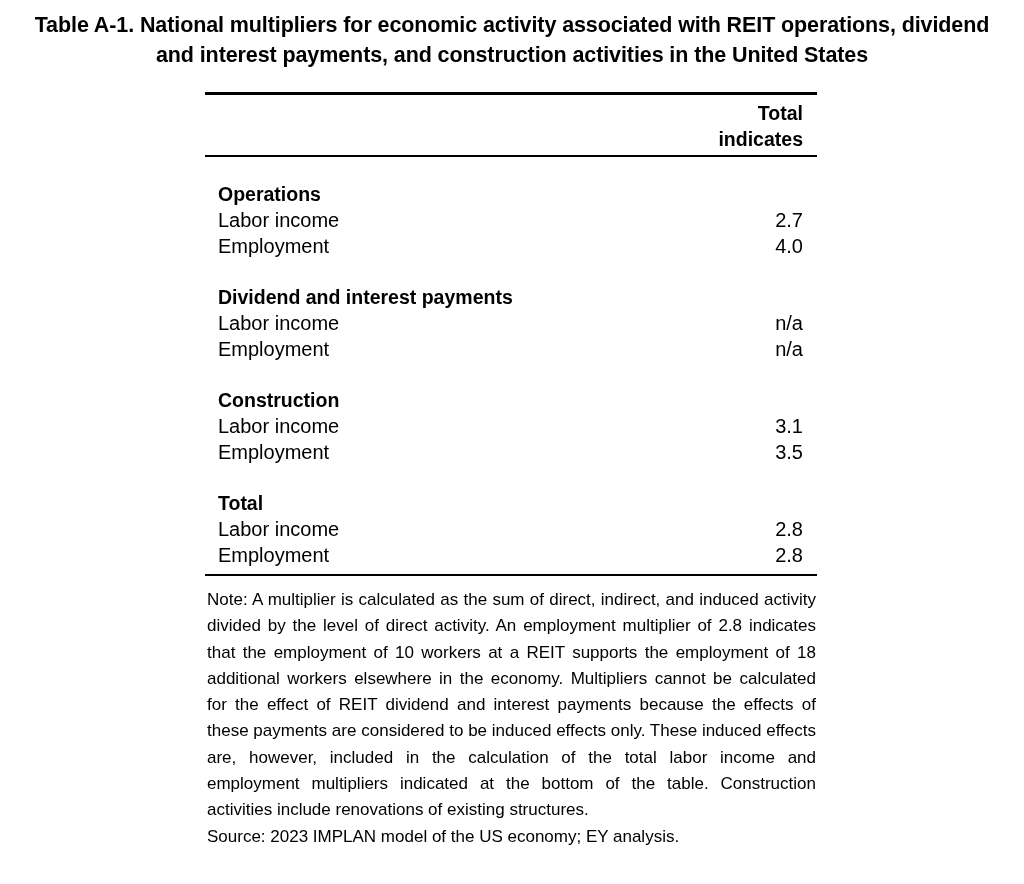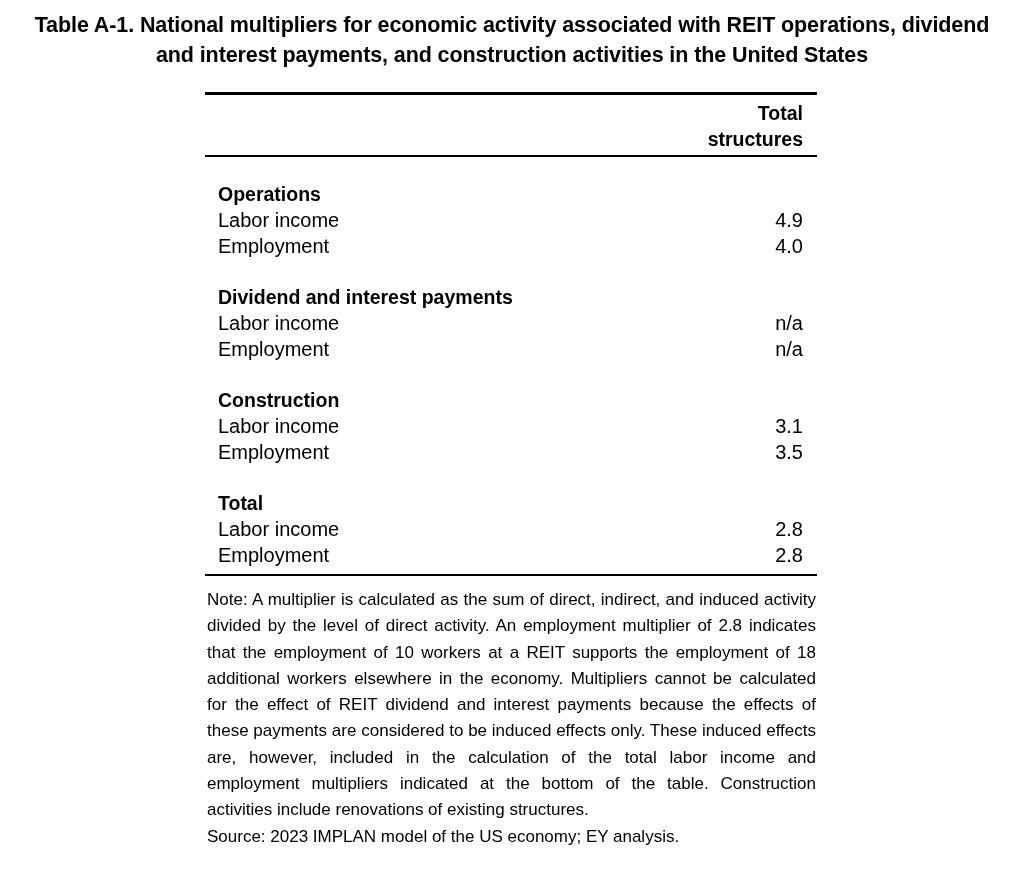--- a/index.html
+++ b/index.html
@@ -124,32 +124,32 @@
 <div class="page">
 
   <div class="title">Table A-1. National multipliers for economic activity associated with REIT operations, dividend and interest payments, and construction activities in the United States</div>
 
   <div class="table-block">
 
     <div class="rule-top"></div>
 
     <div class="col-header">
       <span class="ch-line">Total</span>
-      <span class="ch-line">structures</span>
+      <span class="ch-line">indicates</span>
     </div>
 
     <div class="rule-mid"></div>
 
     <div class="tbody">
 
       <div class="group">
         <div class="group-title">Operations</div>
         <div class="row">
           <span class="label">Labor income</span>
-          <span class="value">4.9</span>
+          <span class="value">2.7</span>
         </div>
         <div class="row">
           <span class="label">Employment</span>
           <span class="value">4.0</span>
         </div>
       </div>
 
       <div class="group">
         <div class="group-title">Dividend and interest payments</div>
         <div class="row">

